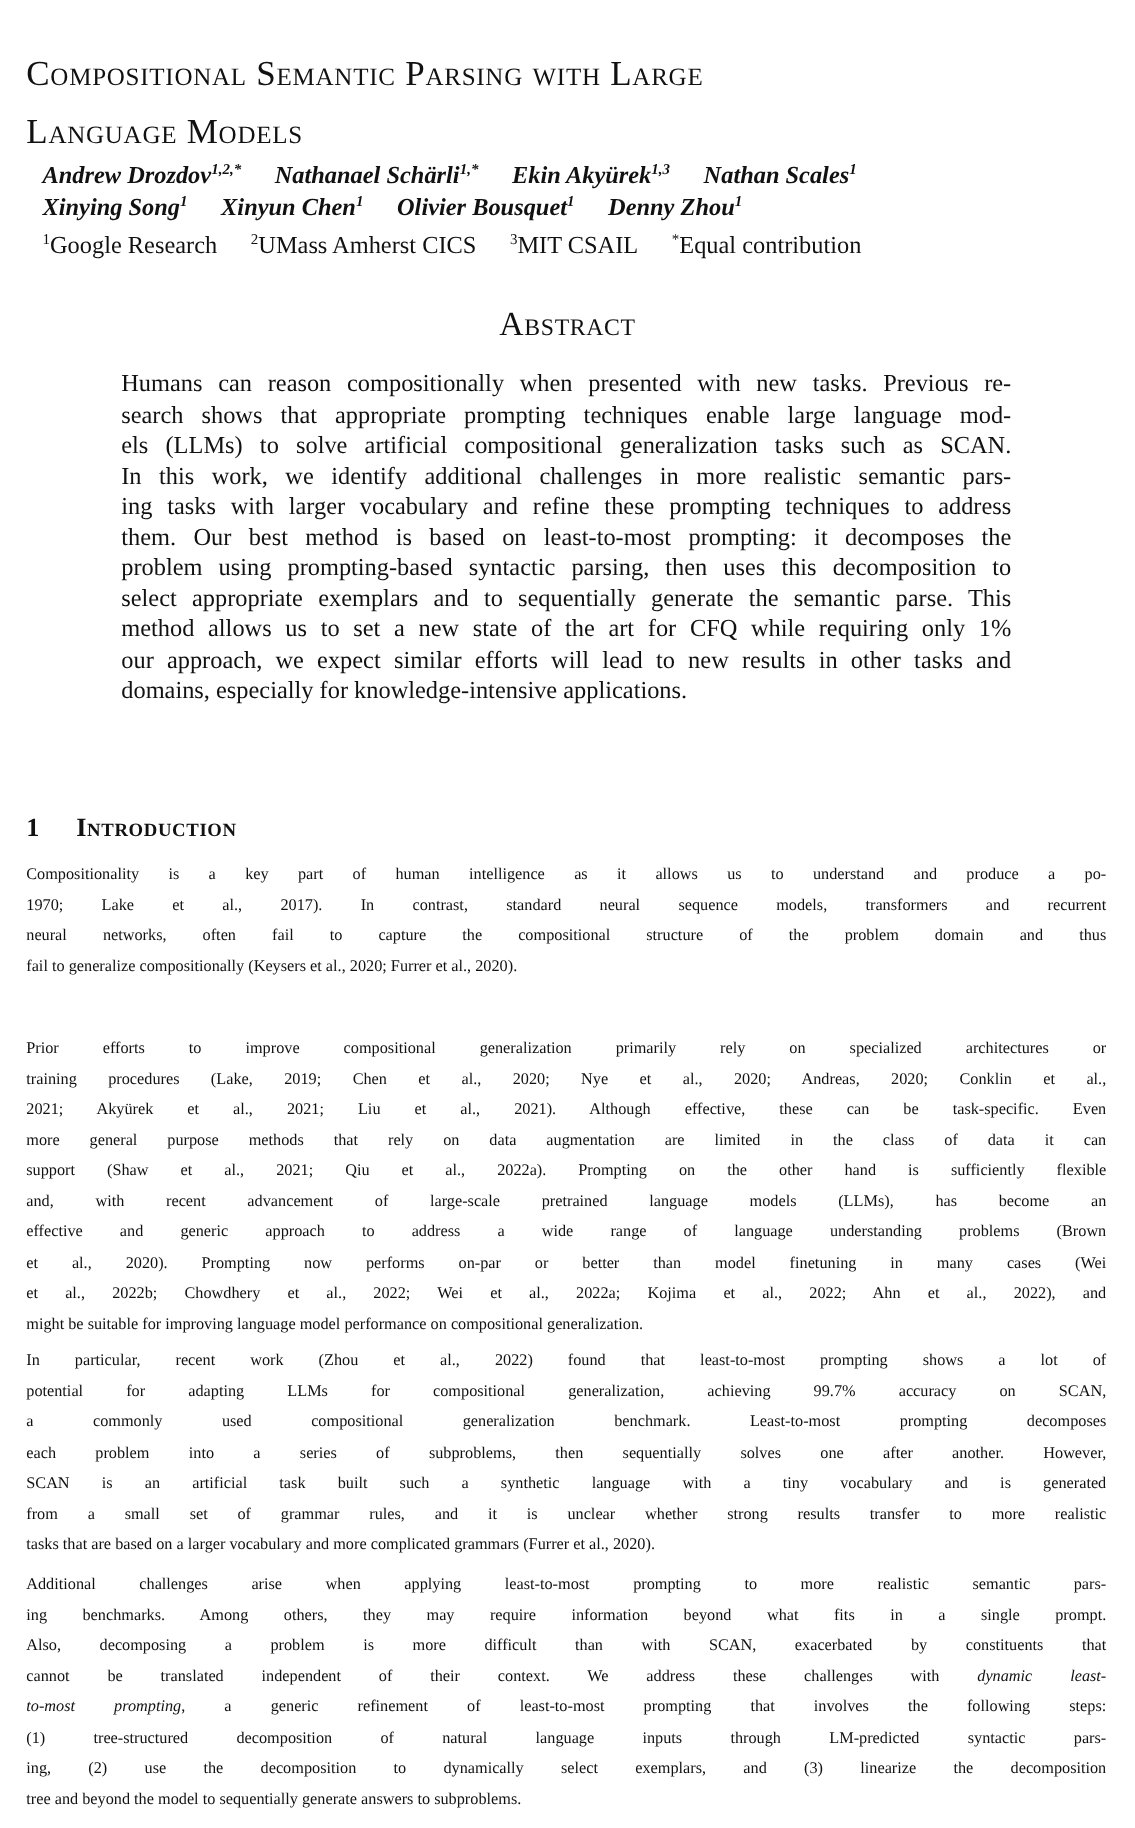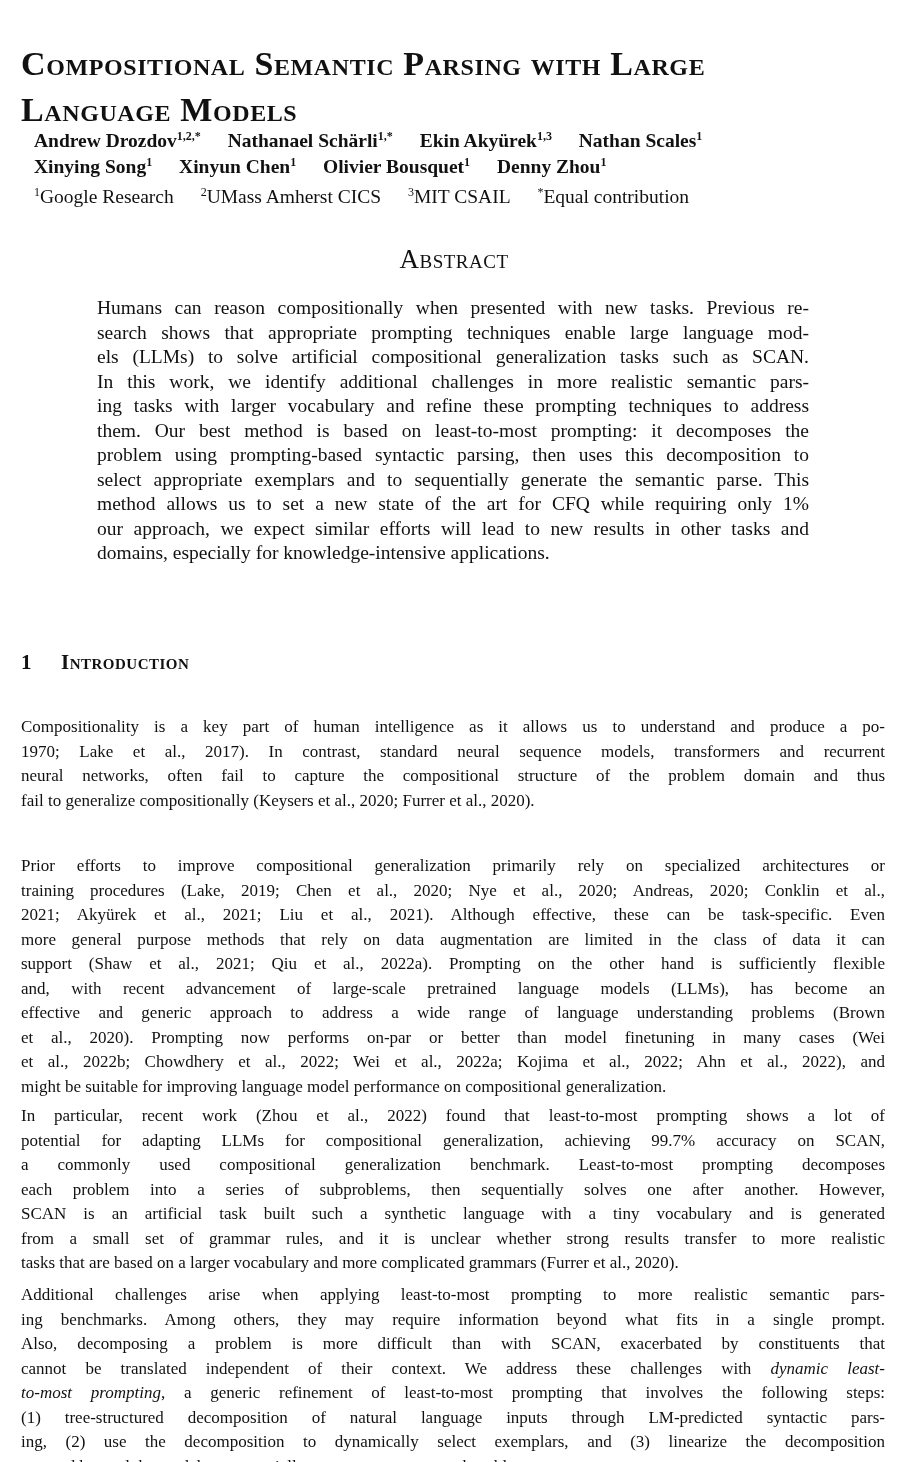--- a/index.html
+++ b/index.html
@@ -2,27 +2,27 @@
 <html><head>
 <meta charset="utf-8">
 <style>
   html, body { margin: 0; padding: 0; background: #ffffff; }
   body {
     width: 908px; height: 1462px; overflow: hidden; position: relative;
     font-family: "Liberation Serif", "DejaVu Serif", serif; color: #111;
   }
   .title {
     position: absolute; left: 21px; top: 18px; width: 870px;
-    font-size: 34px; line-height: 46px; font-variant: small-caps;
-    letter-spacing: 0.6px; font-weight: bold;
+    font-size: 28px; line-height: 46px; font-variant: small-caps;
+    letter-spacing: 0.6px; font-weight: normal;
   }
   .title .line { display: block; white-space: nowrap; }
   .authors {
     position: absolute; left: 34px; top: 128px; width: 860px;
-    font-size: 19.5px; line-height: 26px; font-weight: bold;
+    font-size: 19.5px; line-height: 26px; font-weight: bold; font-style: italic;
   }
   .authors .row { display: block; white-space: nowrap; }
   .author { margin-right: 22px; }
   sup { font-size: 12px; line-height: 0; vertical-align: 7px; }
   .affils {
     position: absolute; left: 34px; top: 184px; width: 860px;
     font-size: 19.5px; line-height: 26px; white-space: nowrap;
   }
   .affil { margin-right: 22px; margin-top: 20px; }
   .abstract-head {
@@ -35,21 +35,21 @@
   }
   .ln { display: block; white-space: nowrap; text-align: justify; text-align-last: justify; }
   .ln.last { text-align-last: left; }
   .section-head {
     position: absolute; left: 21px; top: 633px; font-size: 21px;
     font-variant: small-caps; letter-spacing: 0.5px; white-space: nowrap;
   }
   .section-head .num { display: inline-block; width: 40px; }
   .para {
     position: absolute; left: 21px; width: 864px;
-    font-size: 17px; line-height: 24.5px; margin-top: 28px;
+    font-size: 13px; line-height: 24.5px;
   }
   .p1 { top: 687px; }
   .p2 { top: 826px; }
   .p3 { top: 1076px; }
   .p4 { top: 1255px; }
   em { font-style: italic; }
 </style>
 </head>
 <body>
 

